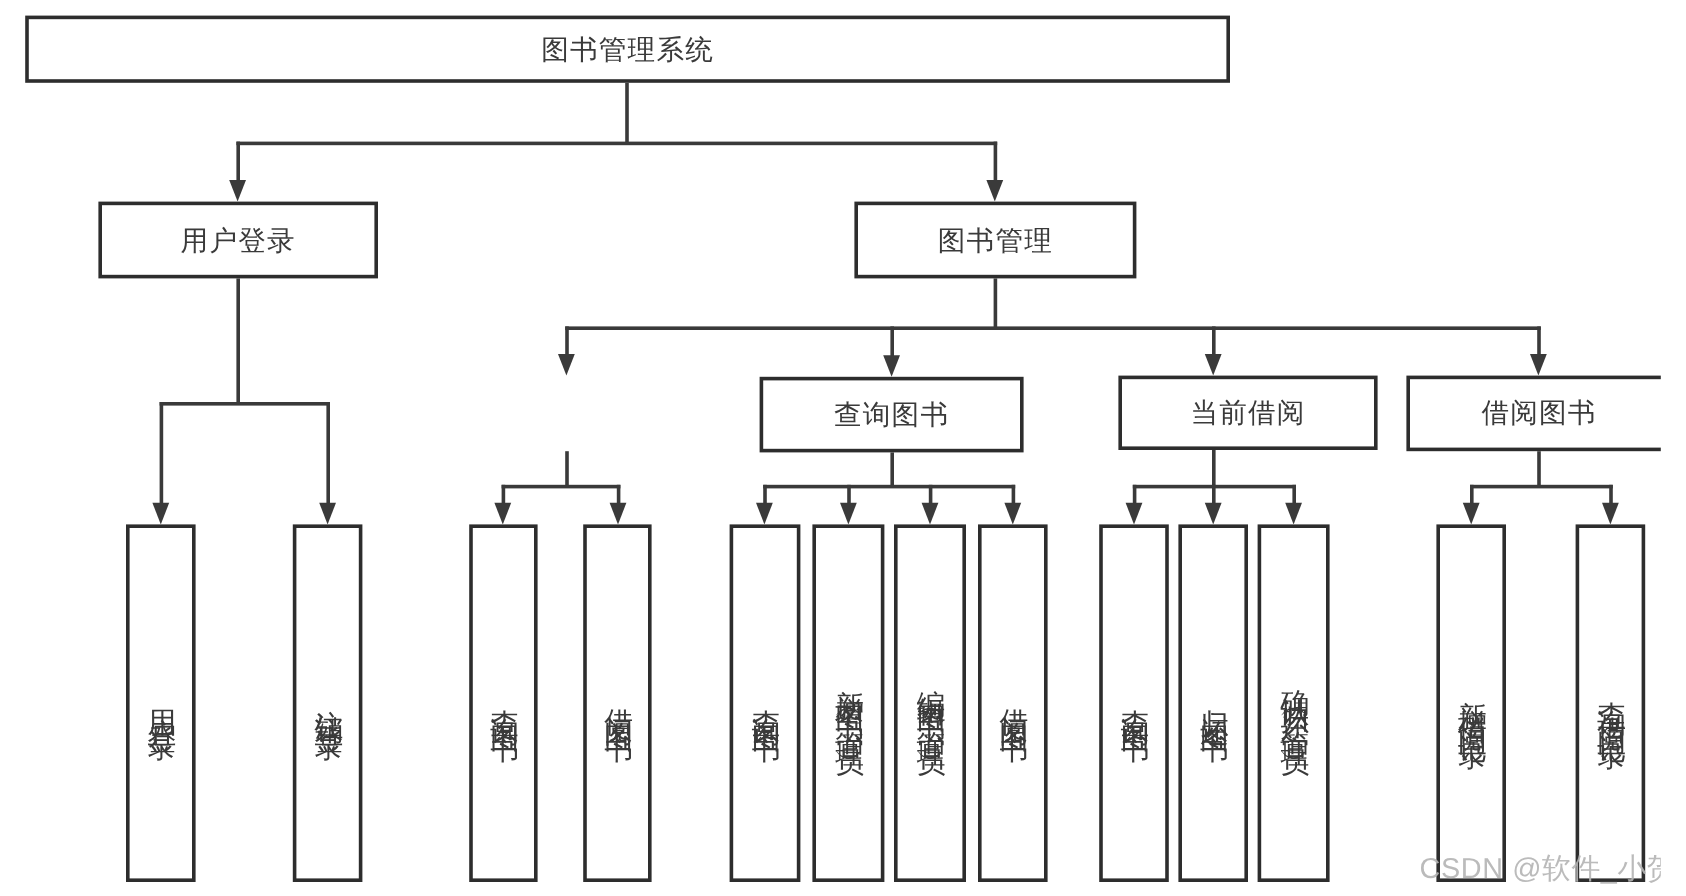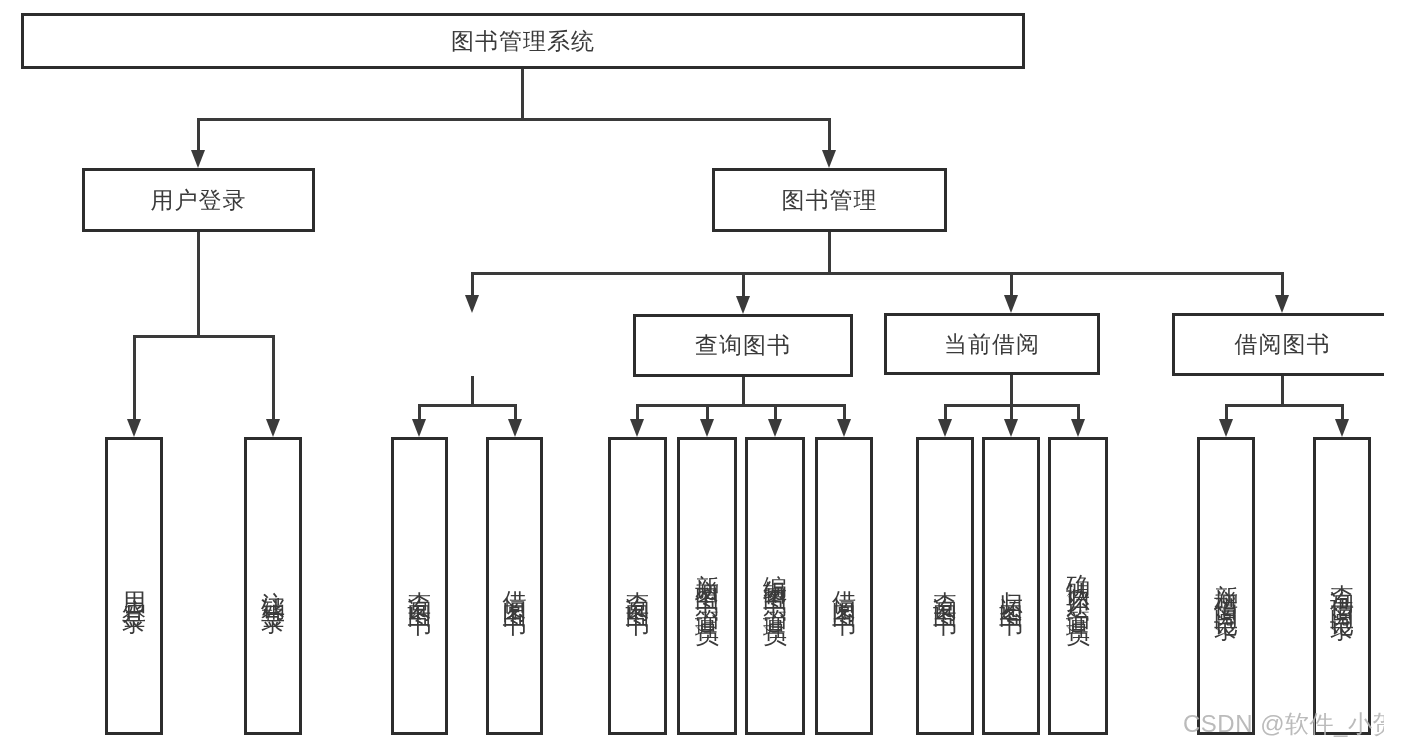--- a/index.html
+++ b/index.html
@@ -93,21 +93,21 @@
   <div class="vl" style="left:743px;top:272px;height:25px"></div>
   <div class="ar" style="left:743px;top:296px"></div>
   <div class="vl" style="left:1011px;top:272px;height:24px"></div>
   <div class="ar" style="left:1011px;top:295px"></div>
   <div class="vl" style="left:1282px;top:272px;height:24px"></div>
   <div class="ar" style="left:1282px;top:295px"></div>
 
   <div class="node" style="left:633px;top:314px;width:220px;height:63px">
     <span class="hlabel">查询图书</span>
   </div>
-  <div class="node" style="left:884px;top:313px;width:216px;height:62px">
+  <div class="node" style="left:932px;top:313px;width:216px;height:62px">
     <span class="hlabel">当前借阅</span>
   </div>
   <div class="node" style="left:1172px;top:313px;width:221px;height:63px">
     <span class="hlabel">借阅图书</span>
   </div>
 
   <div class="vl" style="left:472px;top:376px;height:30px"></div>
   <div class="hl" style="left:418px;top:404px;width:99px"></div>
   <div class="vl" style="left:419px;top:404px;height:16px"></div>
   <div class="ar" style="left:419px;top:419px"></div>

